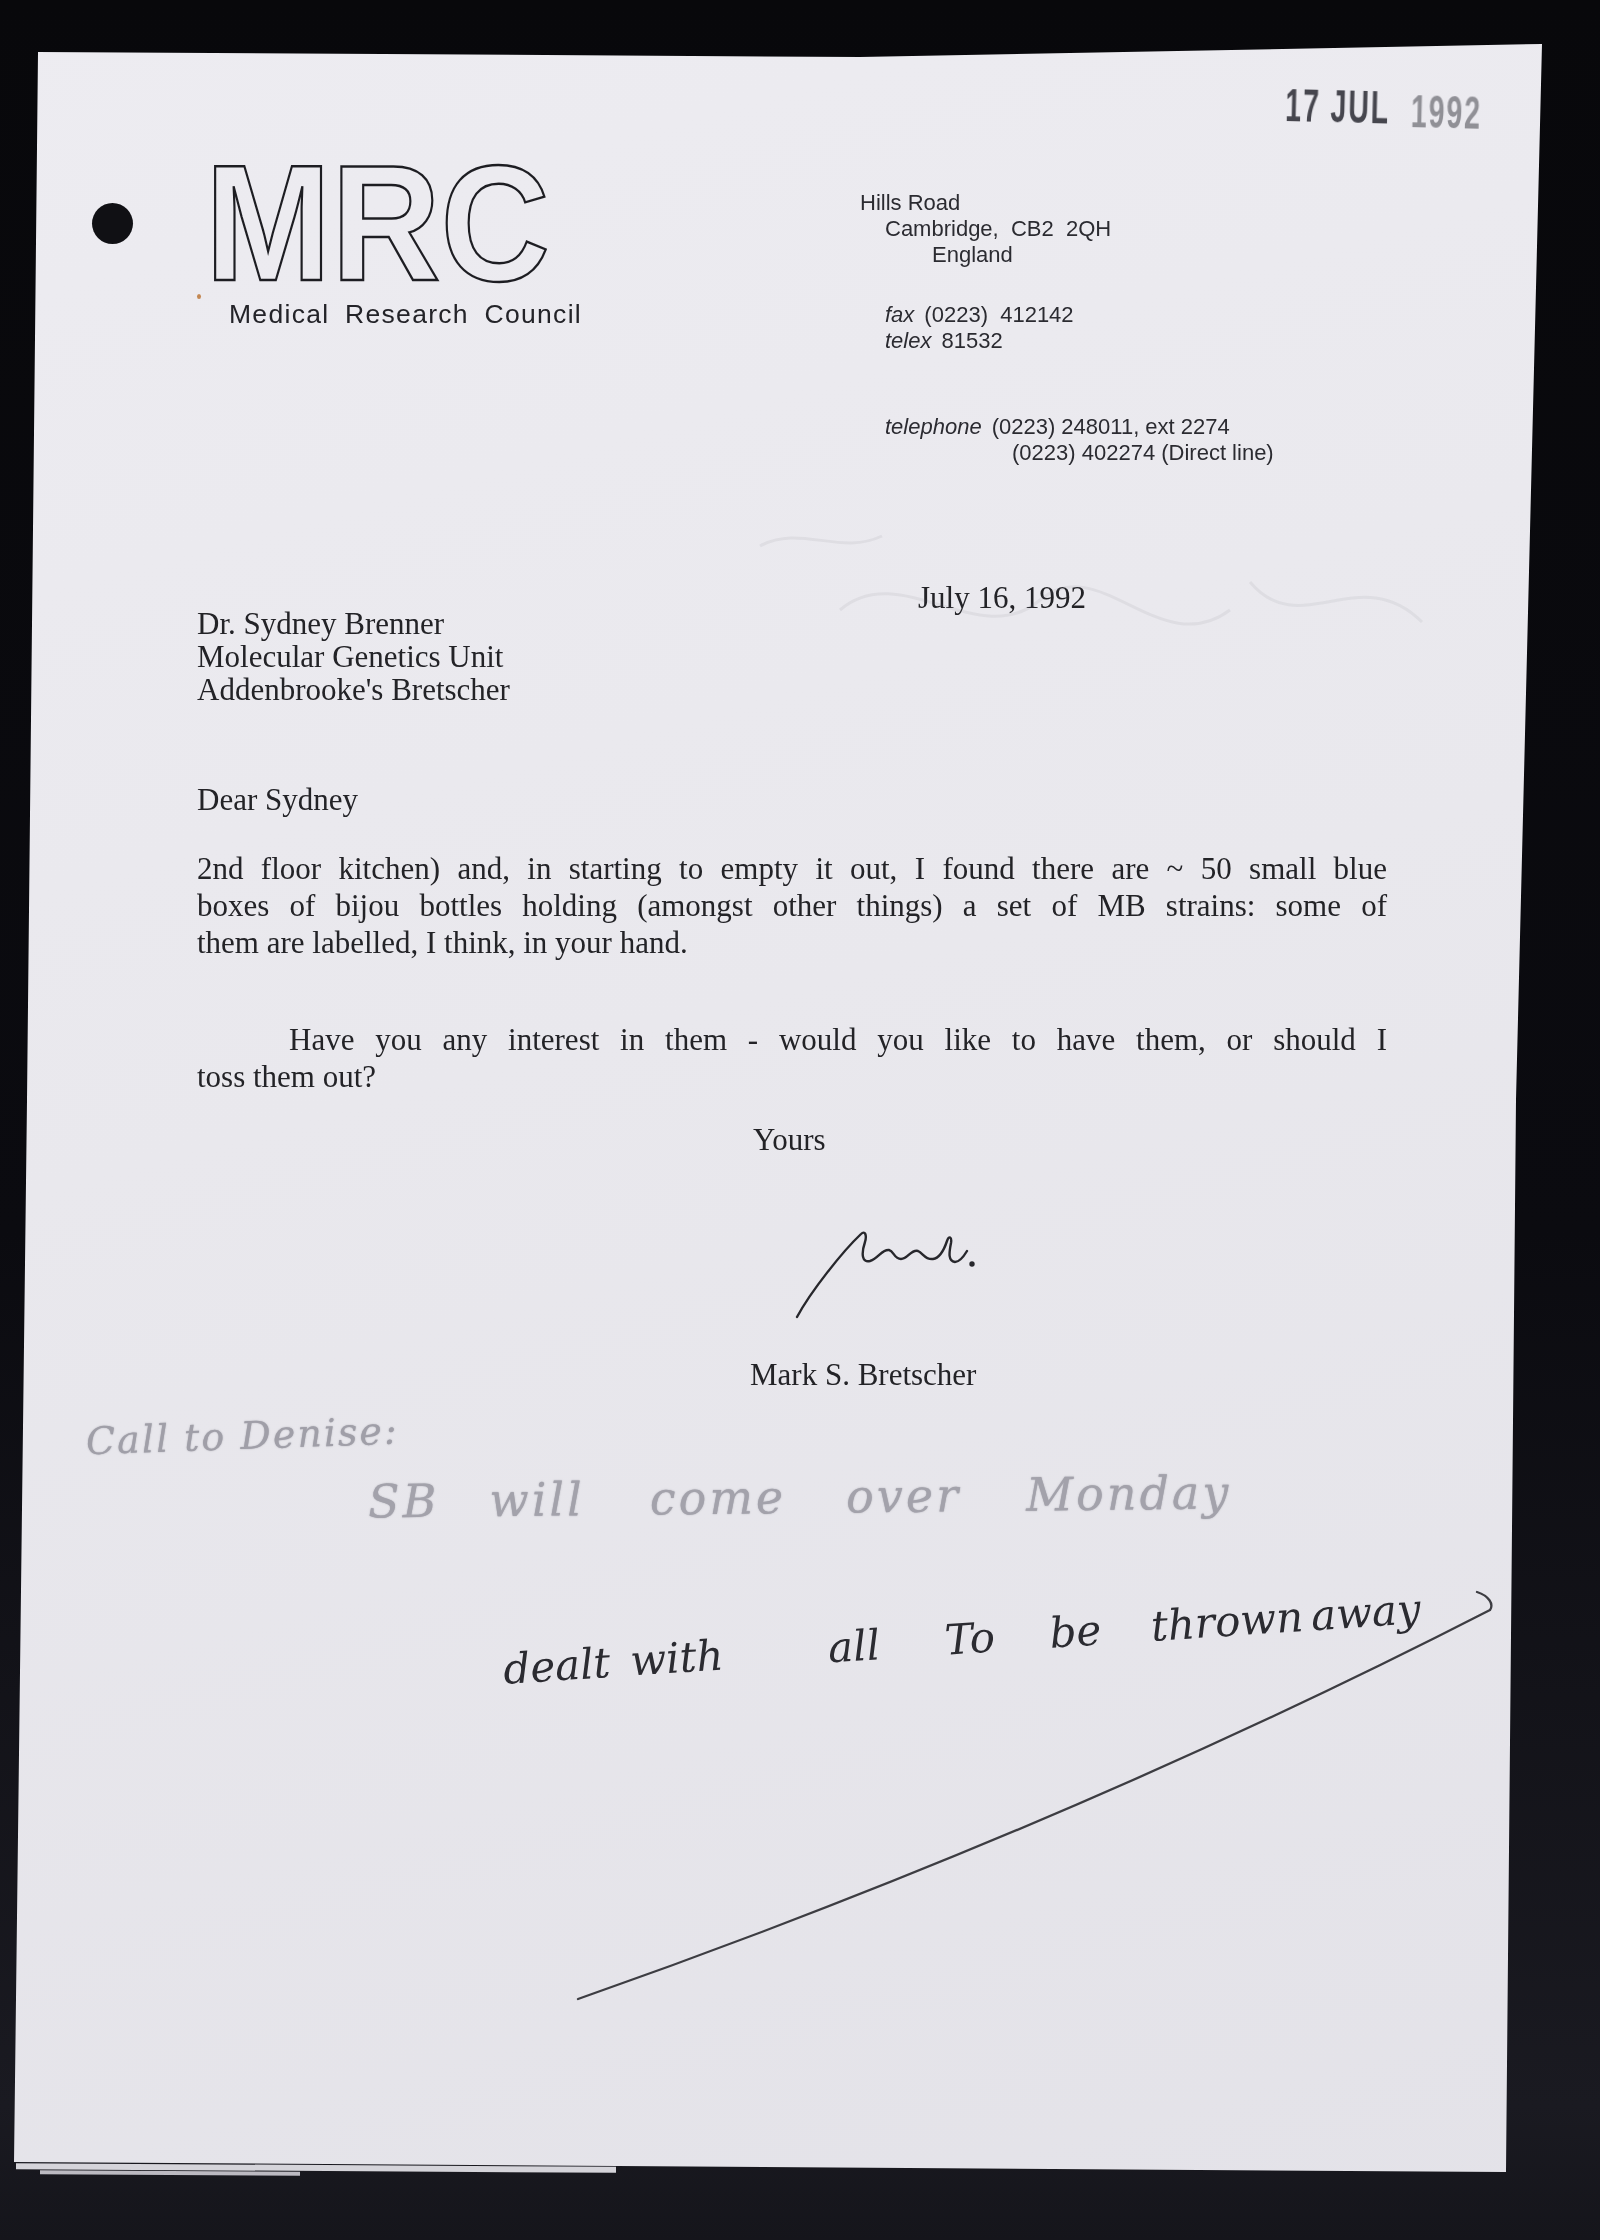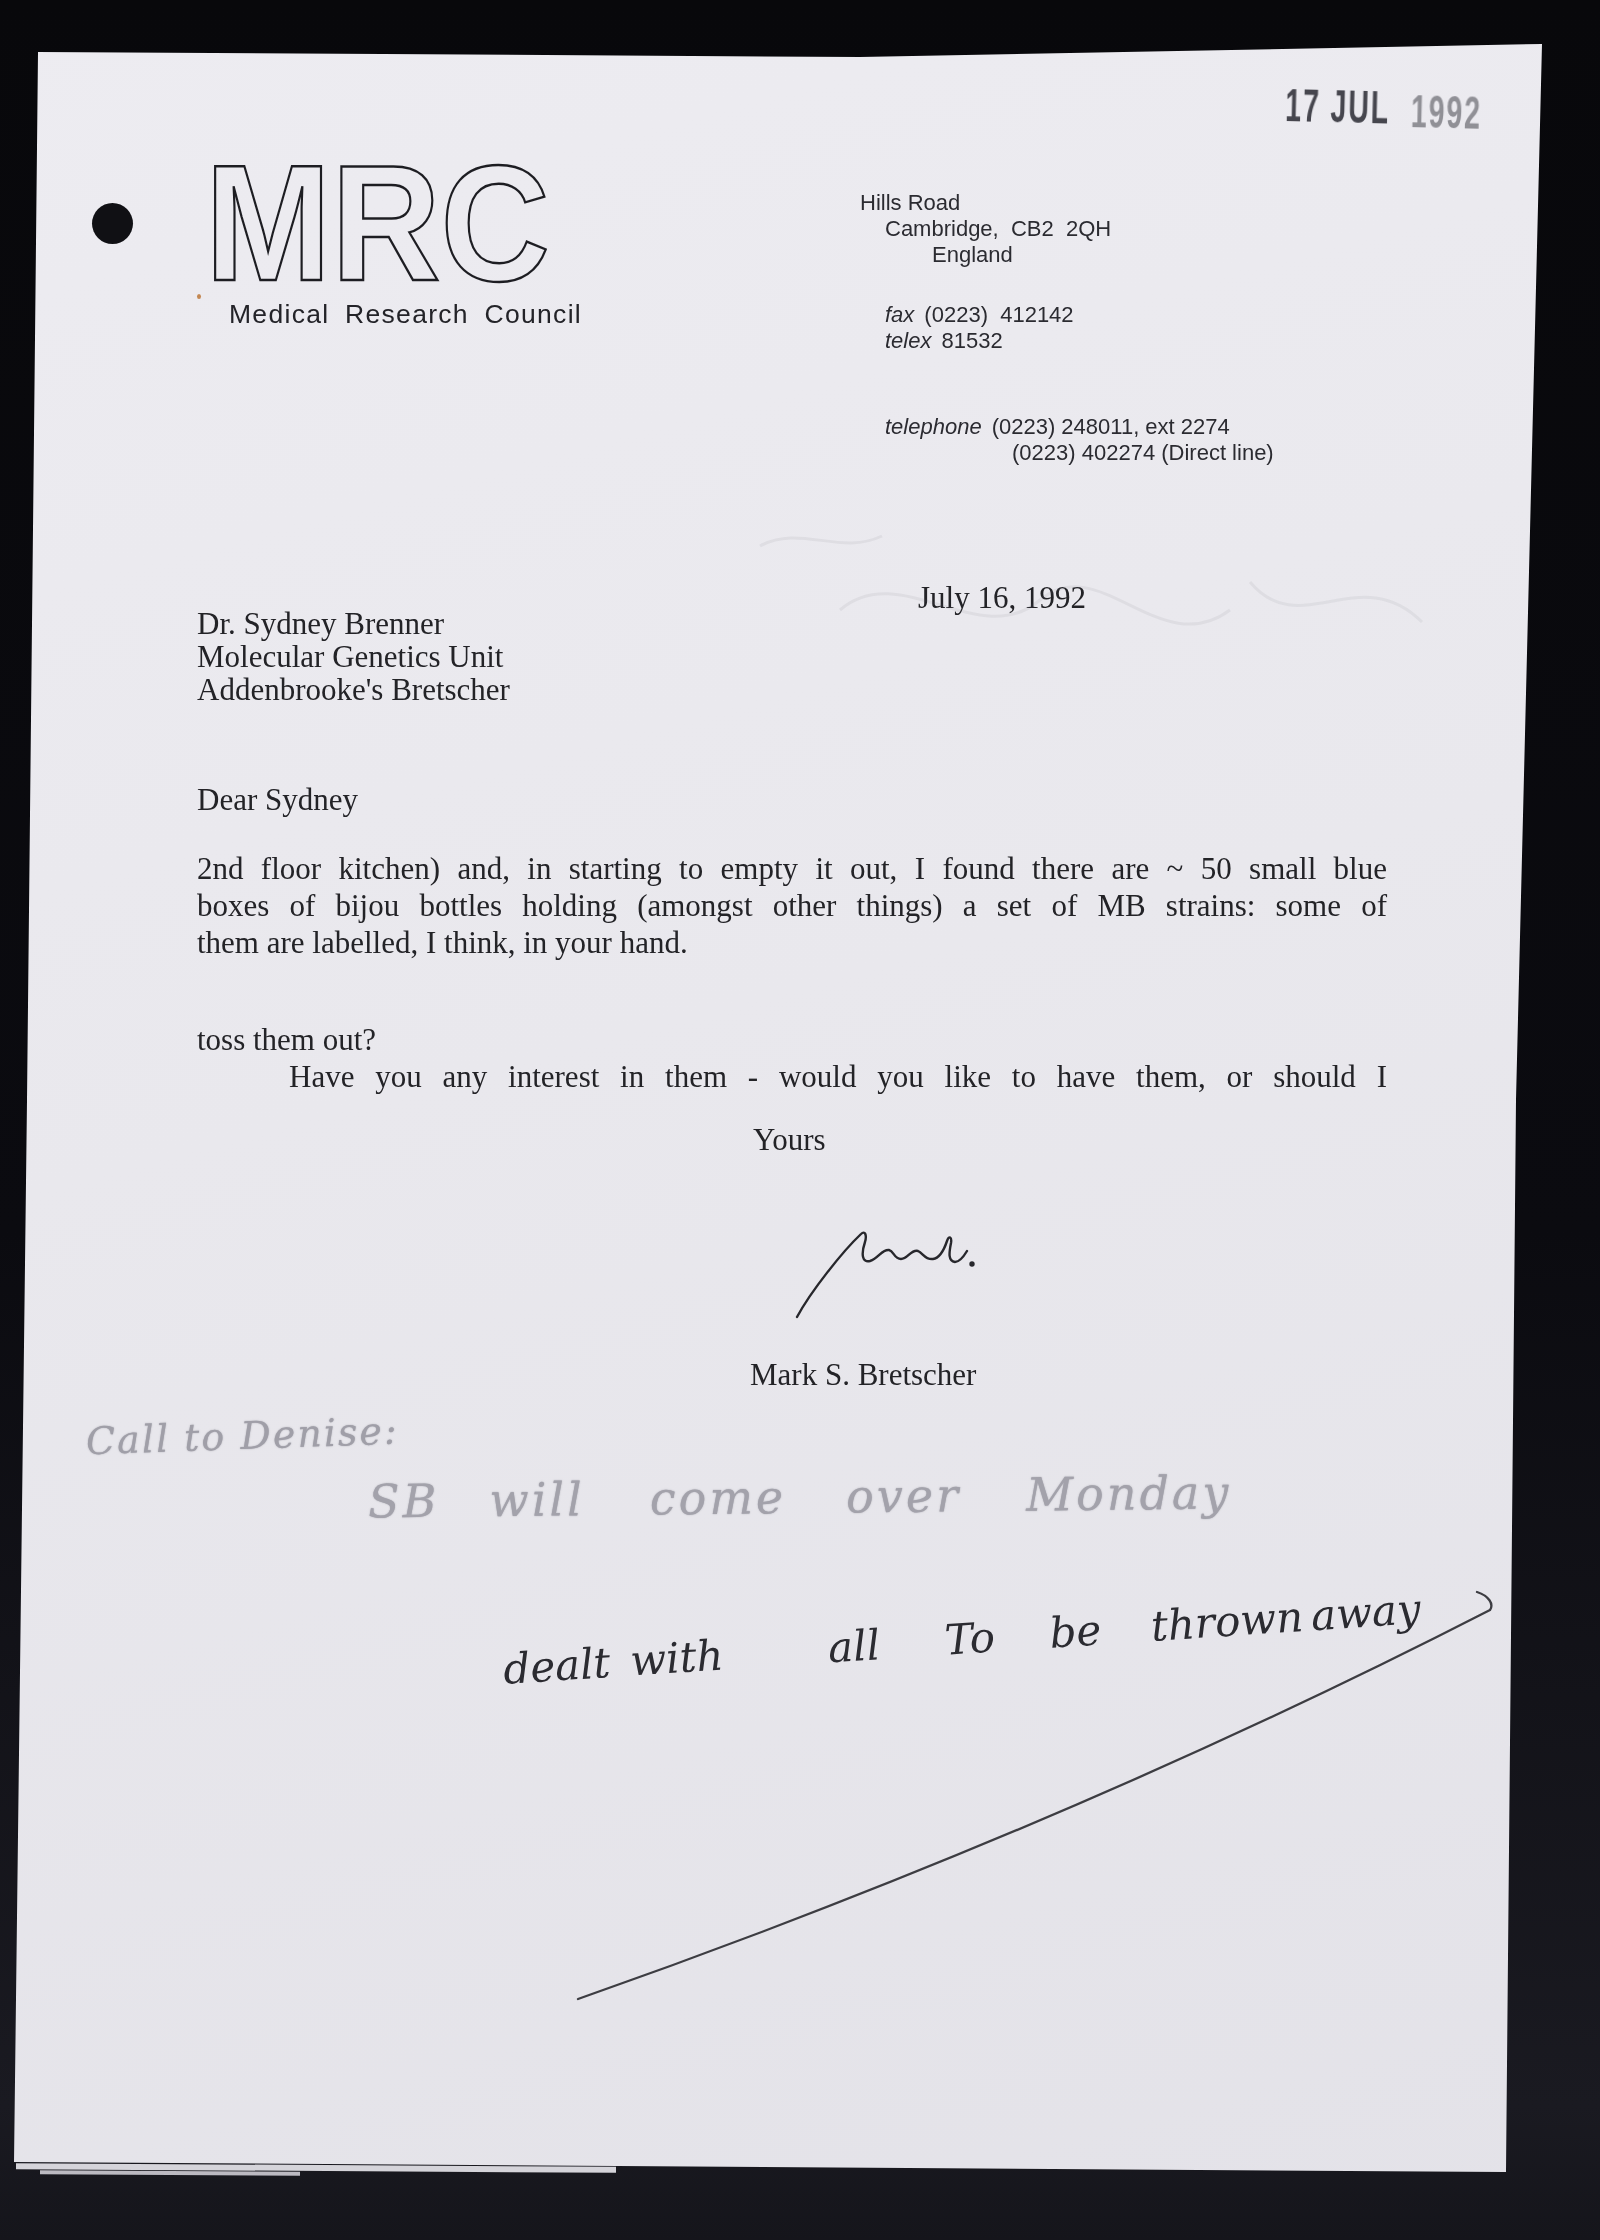--- a/index.html
+++ b/index.html
@@ -85,22 +85,22 @@
 
     <div class="serif abs" style="left:197px;top:782px;">Dear Sydney</div>
 
     <div class="para" style="top:850px;">
       <div class="pline jl">2nd floor kitchen) and, in starting to empty it out, I found there are ~ 50 small blue</div>
       <div class="pline jl">boxes of bijou bottles holding (amongst other things) a set of MB strains: some of</div>
       <div class="pline">them are labelled, I think, in your hand.</div>
     </div>
 
     <div class="para" style="top:1021px;">
+      <div class="pline jl ind">Have you any interest in them - would you like to have them, or should I</div>
       <div class="pline">toss them out?</div>
-      <div class="pline jl ind">Have you any interest in them - would you like to have them, or should I</div>
     </div>
 
     <div class="serif abs" style="left:753px;top:1122px;">Yours</div>
 
     <div class="serif abs" style="left:750px;top:1357px;">Mark S. Bretscher</div>
 
     <div class="hand pencil1">Call to Denise:</div>
 
     <div class="hand pencil2"><span class="pw-0">SB</span><span class="pw-1">will</span><span class="pw-2">come</span><span class="pw-3">over</span><span class="pw-4">Monday</span></div>
 

